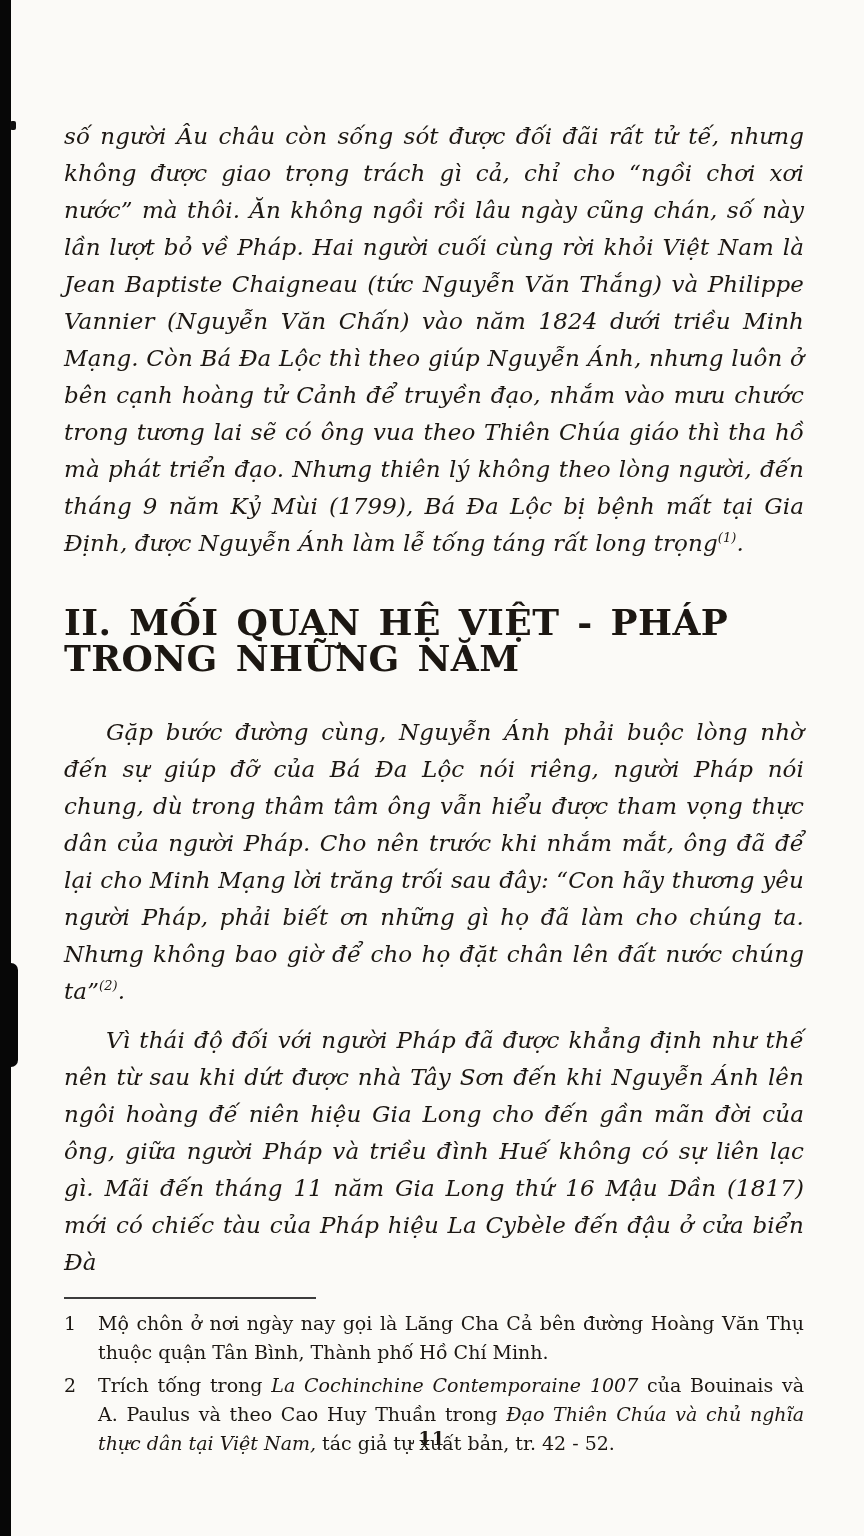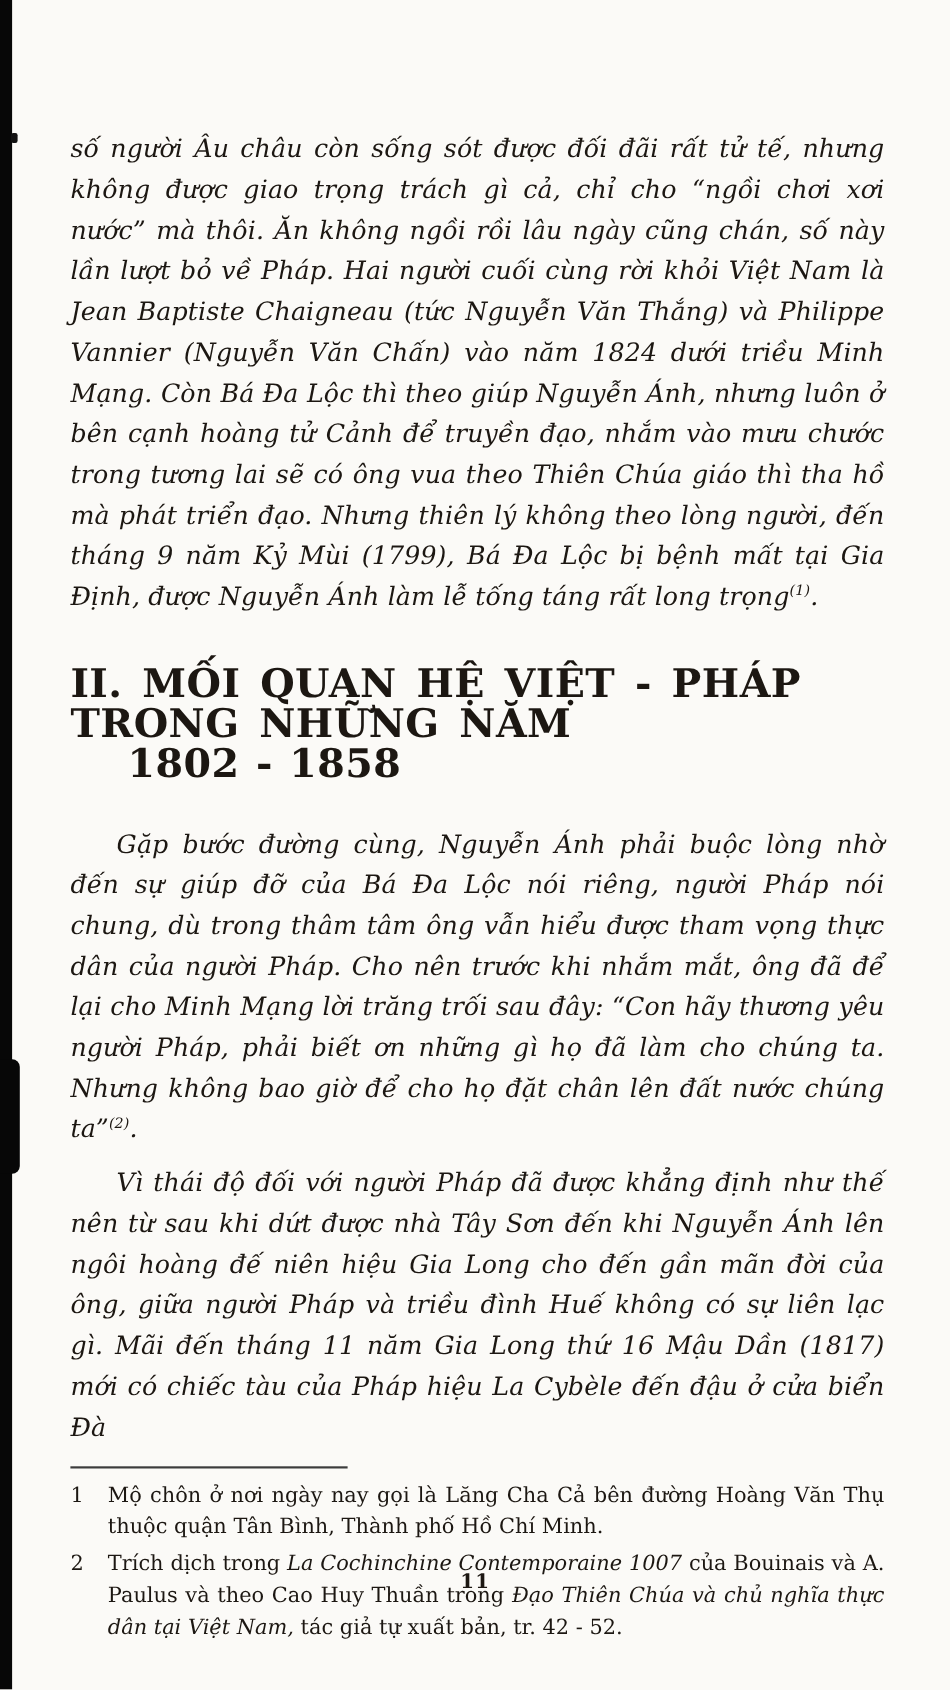--- a/index.html
+++ b/index.html
@@ -102,36 +102,35 @@
 <div class="scan-bar"></div>
 <div class="scan-blotch"></div>
 <div class="scan-speck"></div>
 
 <div class="page-content">
 
   <p class="body-par par-1"><span>số người Âu châu còn sống sót được đối đãi rất tử tế, nhưng không được giao trọng trách gì cả, chỉ cho “ngồi chơi xơi nước” mà thôi. Ăn không ngồi rồi lâu ngày cũng chán, số này lần lượt bỏ về Pháp. Hai người cuối cùng rời khỏi Việt Nam là Jean Baptiste Chaigneau (tức Nguyễn Văn Thắng) và Philippe Vannier (Nguyễn Văn Chấn) vào năm 1824 dưới triều Minh Mạng. Còn Bá Đa Lộc thì theo giúp Nguyễn Ánh, nhưng luôn ở bên cạnh hoàng tử Cảnh để truyền đạo, nhắm vào mưu chước trong tương lai sẽ có ông vua theo Thiên Chúa giáo thì tha hồ mà phát triển đạo. Nhưng thiên lý không theo lòng người, đến tháng 9 năm Kỷ Mùi (1799), Bá Đa Lộc bị bệnh mất tại Gia Định, được Nguyễn Ánh làm lễ tống táng rất long trọng</span><sup class="noteref">(1)</sup><span>.</span></p>
 
   <div class="heading">
     <div class="h-line1">II. MỐI QUAN HỆ VIỆT - PHÁP TRONG NHỮNG NĂM</div>
-    <div class="h-line2">1802 - 1858</div>
   </div>
 
   <p class="body-par par-2"><span>Gặp bước đường cùng, Nguyễn Ánh phải buộc lòng nhờ đến sự giúp đỡ của Bá Đa Lộc nói riêng, người Pháp nói chung, dù trong thâm tâm ông vẫn hiểu được tham vọng thực dân của người Pháp. Cho nên trước khi nhắm mắt, ông đã để lại cho Minh Mạng lời trăng trối sau đây: “Con hãy thương yêu người Pháp, phải biết ơn những gì họ đã làm cho chúng ta. Nhưng không bao giờ để cho họ đặt chân lên đất nước chúng ta”</span><sup class="noteref">(2)</sup><span>.</span></p>
 
   <p class="body-par par-3">Vì thái độ đối với người Pháp đã được khẳng định như thế nên từ sau khi dứt được nhà Tây Sơn đến khi Nguyễn Ánh lên ngôi hoàng đế niên hiệu Gia Long cho đến gần mãn đời của ông, giữa người Pháp và triều đình Huế không có sự liên lạc gì. Mãi đến tháng 11 năm Gia Long thứ 16 Mậu Dần (1817) mới có chiếc tàu của Pháp hiệu La Cybèle đến đậu ở cửa biển Đà</p>
 
   <div class="footnotes">
     <div class="footnote-rule"></div>
 
     <div class="footnote">
       <span class="fn-num">1</span>
       <div class="fn-text"><span>Mộ chôn ở nơi ngày nay gọi là Lăng Cha Cả bên đường Hoàng Văn Thụ thuộc quận Tân Bình, Thành phố Hồ Chí Minh.</span></div>
     </div>
 
     <div class="footnote">
       <span class="fn-num">2</span>
-      <div class="fn-text"><span>Trích dịch trong </span><span class="fn-italic">La Cochinchine Contemporaine 1007</span><span> của Bouinais và A. Paulus và theo Cao Huy Thuần trong </span><span class="fn-italic">Đạo Thiên Chúa và chủ nghĩa thực dân tại Việt Nam,</span><span> tác giả tự xuất bản, tr. 42 - 52.</span></div>
+      <div class="fn-text"><span>Trích tống trong </span><span class="fn-italic">La Cochinchine Contemporaine 1007</span><span> của Bouinais và A. Paulus và theo Cao Huy Thuần trong </span><span class="fn-italic">Đạo Thiên Chúa và chủ nghĩa thực dân tại Việt Nam,</span><span> tác giả tự xuất bản, tr. 42 - 52.</span></div>
     </div>
   </div>
 
 </div>
 
 <div class="page-number">11</div>
 
 </body></html>

